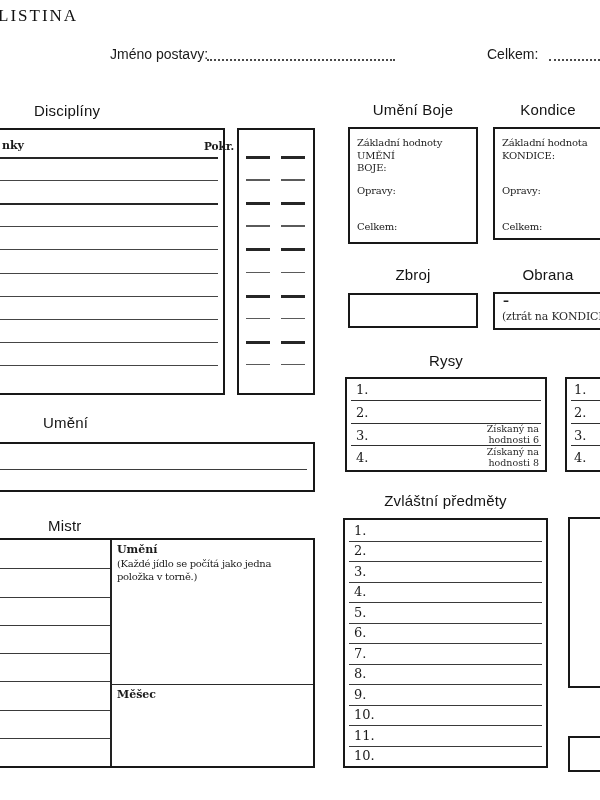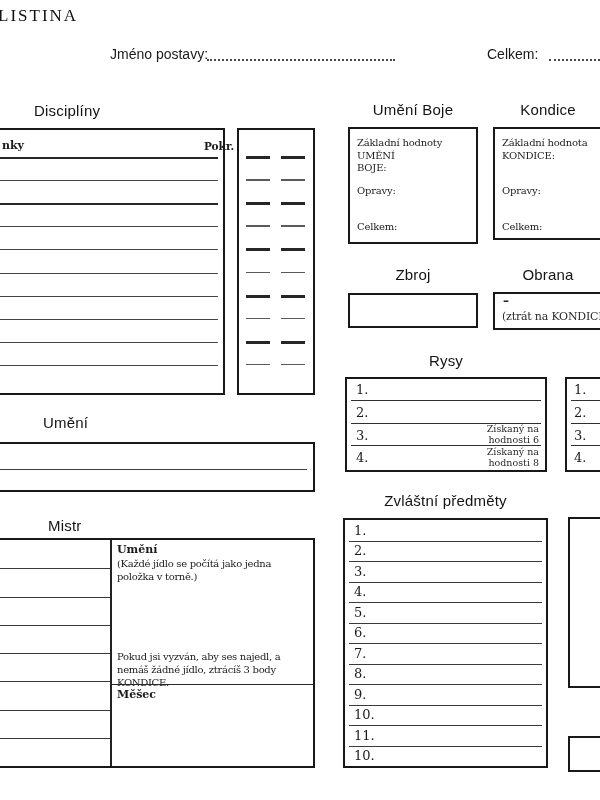--- a/index.html
+++ b/index.html
@@ -73,21 +73,20 @@
   <div class="h" style="left:43px;top:414px;">Umění</div>
   <div class="box" style="left:-20px;top:442px;width:335px;height:50px;">
     <div class="rule" style="left:0;top:25px;width:325px;"></div>
   </div>
 
   <div class="h" style="left:48px;top:517px;">Mistr</div>
   <div class="box" style="left:-20px;top:538px;width:335px;height:230px;">
     <div style="position:absolute;left:128px;top:0;width:2px;height:226px;background:#222;"></div>
     <div class="ntitle" style="position:absolute;left:135px;top:3px;">Umění</div>
     <div class="note" style="position:absolute;left:135px;top:17px;width:192px;">(Každé jídlo se počítá jako jedna položka v torně.)</div>
-    <div class="note" style="position:absolute;left:135px;top:110px;width:192px;">Pokud jsi vyzván, aby ses najedl, a nemáš žádné jídlo, ztrácíš 3 body KONDICE.</div>
     <div class="rule" style="left:128px;top:144px;width:203px;background:#2a2a2a;"></div>
     <div class="ntitle" style="position:absolute;left:135px;top:148px;">Měšec</div>
   <div class="rule" style="top: 28.25px; left: 0px; width: 128px; background: rgb(58, 58, 58);"></div>
       <div class="rule" style="top: 56.5px; left: 0px; width: 128px; background: rgb(58, 58, 58);"></div>
       <div class="rule" style="top: 84.75px; left: 0px; width: 128px; background: rgb(58, 58, 58);"></div>
       <div class="rule" style="top: 113px; left: 0px; width: 128px; background: rgb(58, 58, 58);"></div>
       <div class="rule" style="top: 141.25px; left: 0px; width: 128px; background: rgb(58, 58, 58);"></div>
       <div class="rule" style="top: 169.5px; left: 0px; width: 128px; background: rgb(58, 58, 58);"></div>
       <div class="rule" style="top: 197.75px; left: 0px; width: 128px; background: rgb(58, 58, 58);"></div>
     </div>

